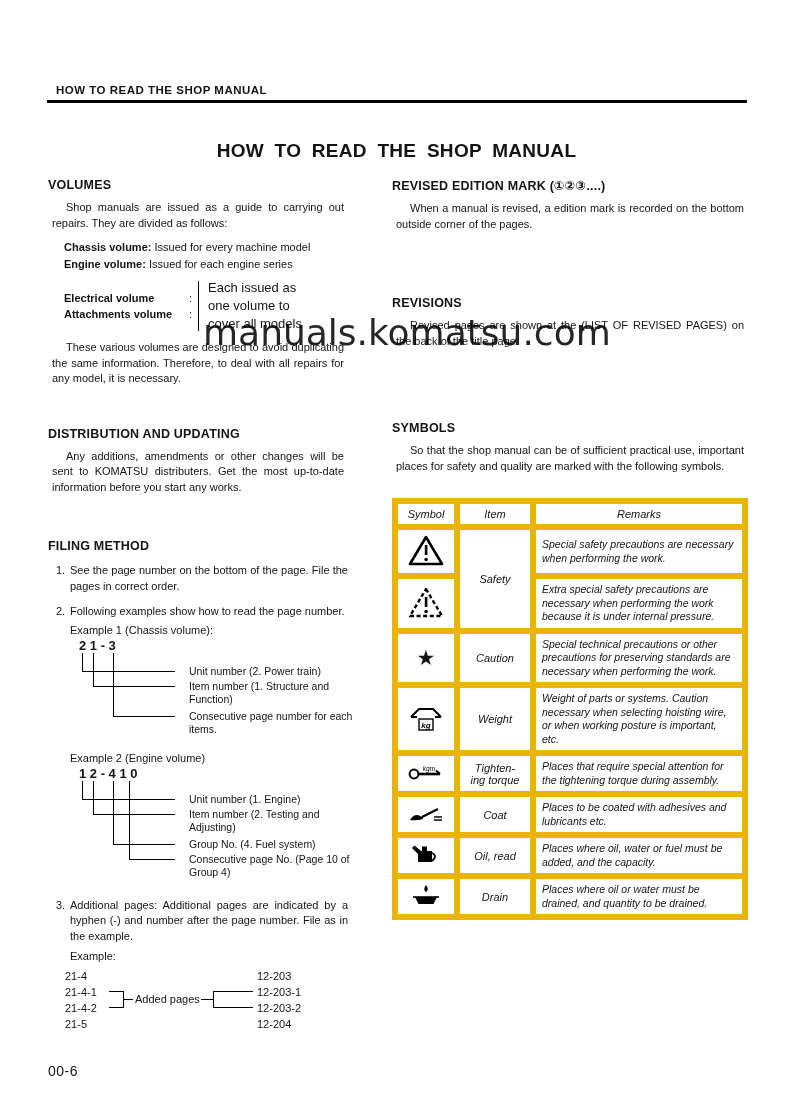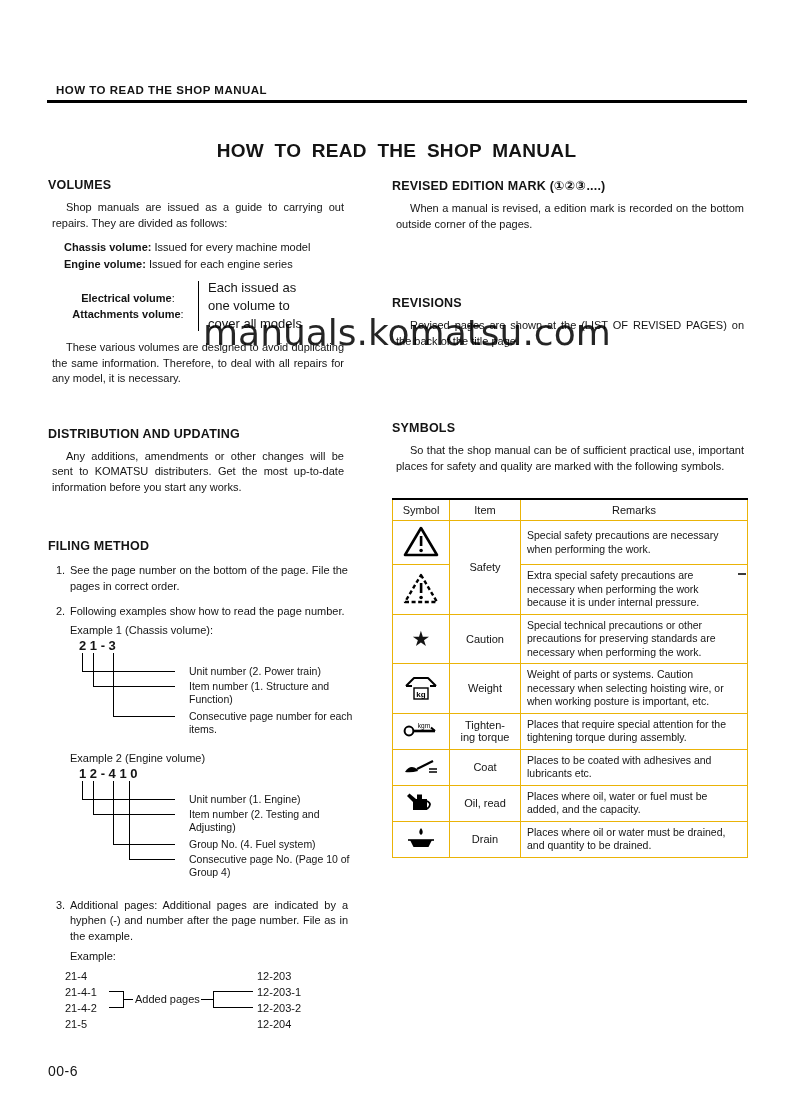--- a/index.html
+++ b/index.html
@@ -22,21 +22,21 @@
   .col-left  { width:300px; }
   .col-right { width:356px; }
 
   h3 { font-size:12.5px; font-weight:bold; letter-spacing:.2px; margin:0; }
   p  { font-size:11px; line-height:15.5px; margin:4px; text-align:justify; text-indent:14px; }
 
   .vol-line { font-size:11px; line-height:15px; margin:2px 0 2px 16px; }
   .vol-line .b { font-weight:bold; }
   .brace-block { display:flex; align-items:center; margin:7px 0 7px 16px; font-size:11px; }
   .brace-labels { width:128px; }
-  .brace-labels .row { display:flex; justify-content:center; font-weight:bold; line-height:16px; }
+  .brace-labels .row { display:flex; justify-content:space-between; font-weight:bold; line-height:16px; }
   .brace-labels .colon { font-weight:normal; }
   .vbar { width:1px; height:50px; background:#000; margin:0 9px 0 6px; }
   .brace-note { width:112px; font-size:13px; line-height:18px; }
 
   .mt-dist { margin-top:40px; }
   .mt-fil  { margin-top:44px; }
   .mb8 { margin-bottom:8px; }
 
   .li { position:relative; margin:10px 0 0 8px; padding-left:14px; font-size:11px; line-height:15.5px; text-align:justify; }
   .li .num { position:absolute; left:0; top:0; }
@@ -54,21 +54,21 @@
   .num-col { position:absolute; top:0; line-height:16px; }
   .added-label { position:absolute; left:70px; top:24px; line-height:14px; }
 
   .wm {
     position:absolute; left:203px; top:312px; z-index:6;
     font-size:36px; color:#000000; opacity:.85; letter-spacing:0;
     font-family:"DejaVu Sans",sans-serif;
   }
 
   .sym-table { border-collapse:collapse; width:356px; margin-top:4px; font-size:10.5px; }
-  .sym-table th, .sym-table td { border:1px solid #eab308; }
+  .sym-table th, .sym-table td { border:6px solid #eab308;font-style:italic; }
   .sym-table { border-top:2px solid #000; }
   .sym-table th { font-weight:normal; font-size:11px; padding:4px 2px; }
   .sym-table td.sym  { width:52px; text-align:center; vertical-align:middle; padding:4px 2px; }
   .sym-table td.item { width:66px; text-align:center; vertical-align:middle; font-size:11px; white-space:pre-line; padding:2px; }
   .sym-table td.rem  { padding:4px 6px; line-height:13.5px; vertical-align:middle; }
   .star { font-size:21px; line-height:1; }
 
   .sym-intro { margin-bottom:24px; }
   .footer-page-num { position:absolute; left:48px; top:1063px; font-size:14px; letter-spacing:.5px; }
   .edge-mark { position:absolute; left:738px; top:573px; width:8px; height:2px; background:#3c3c3c; }

